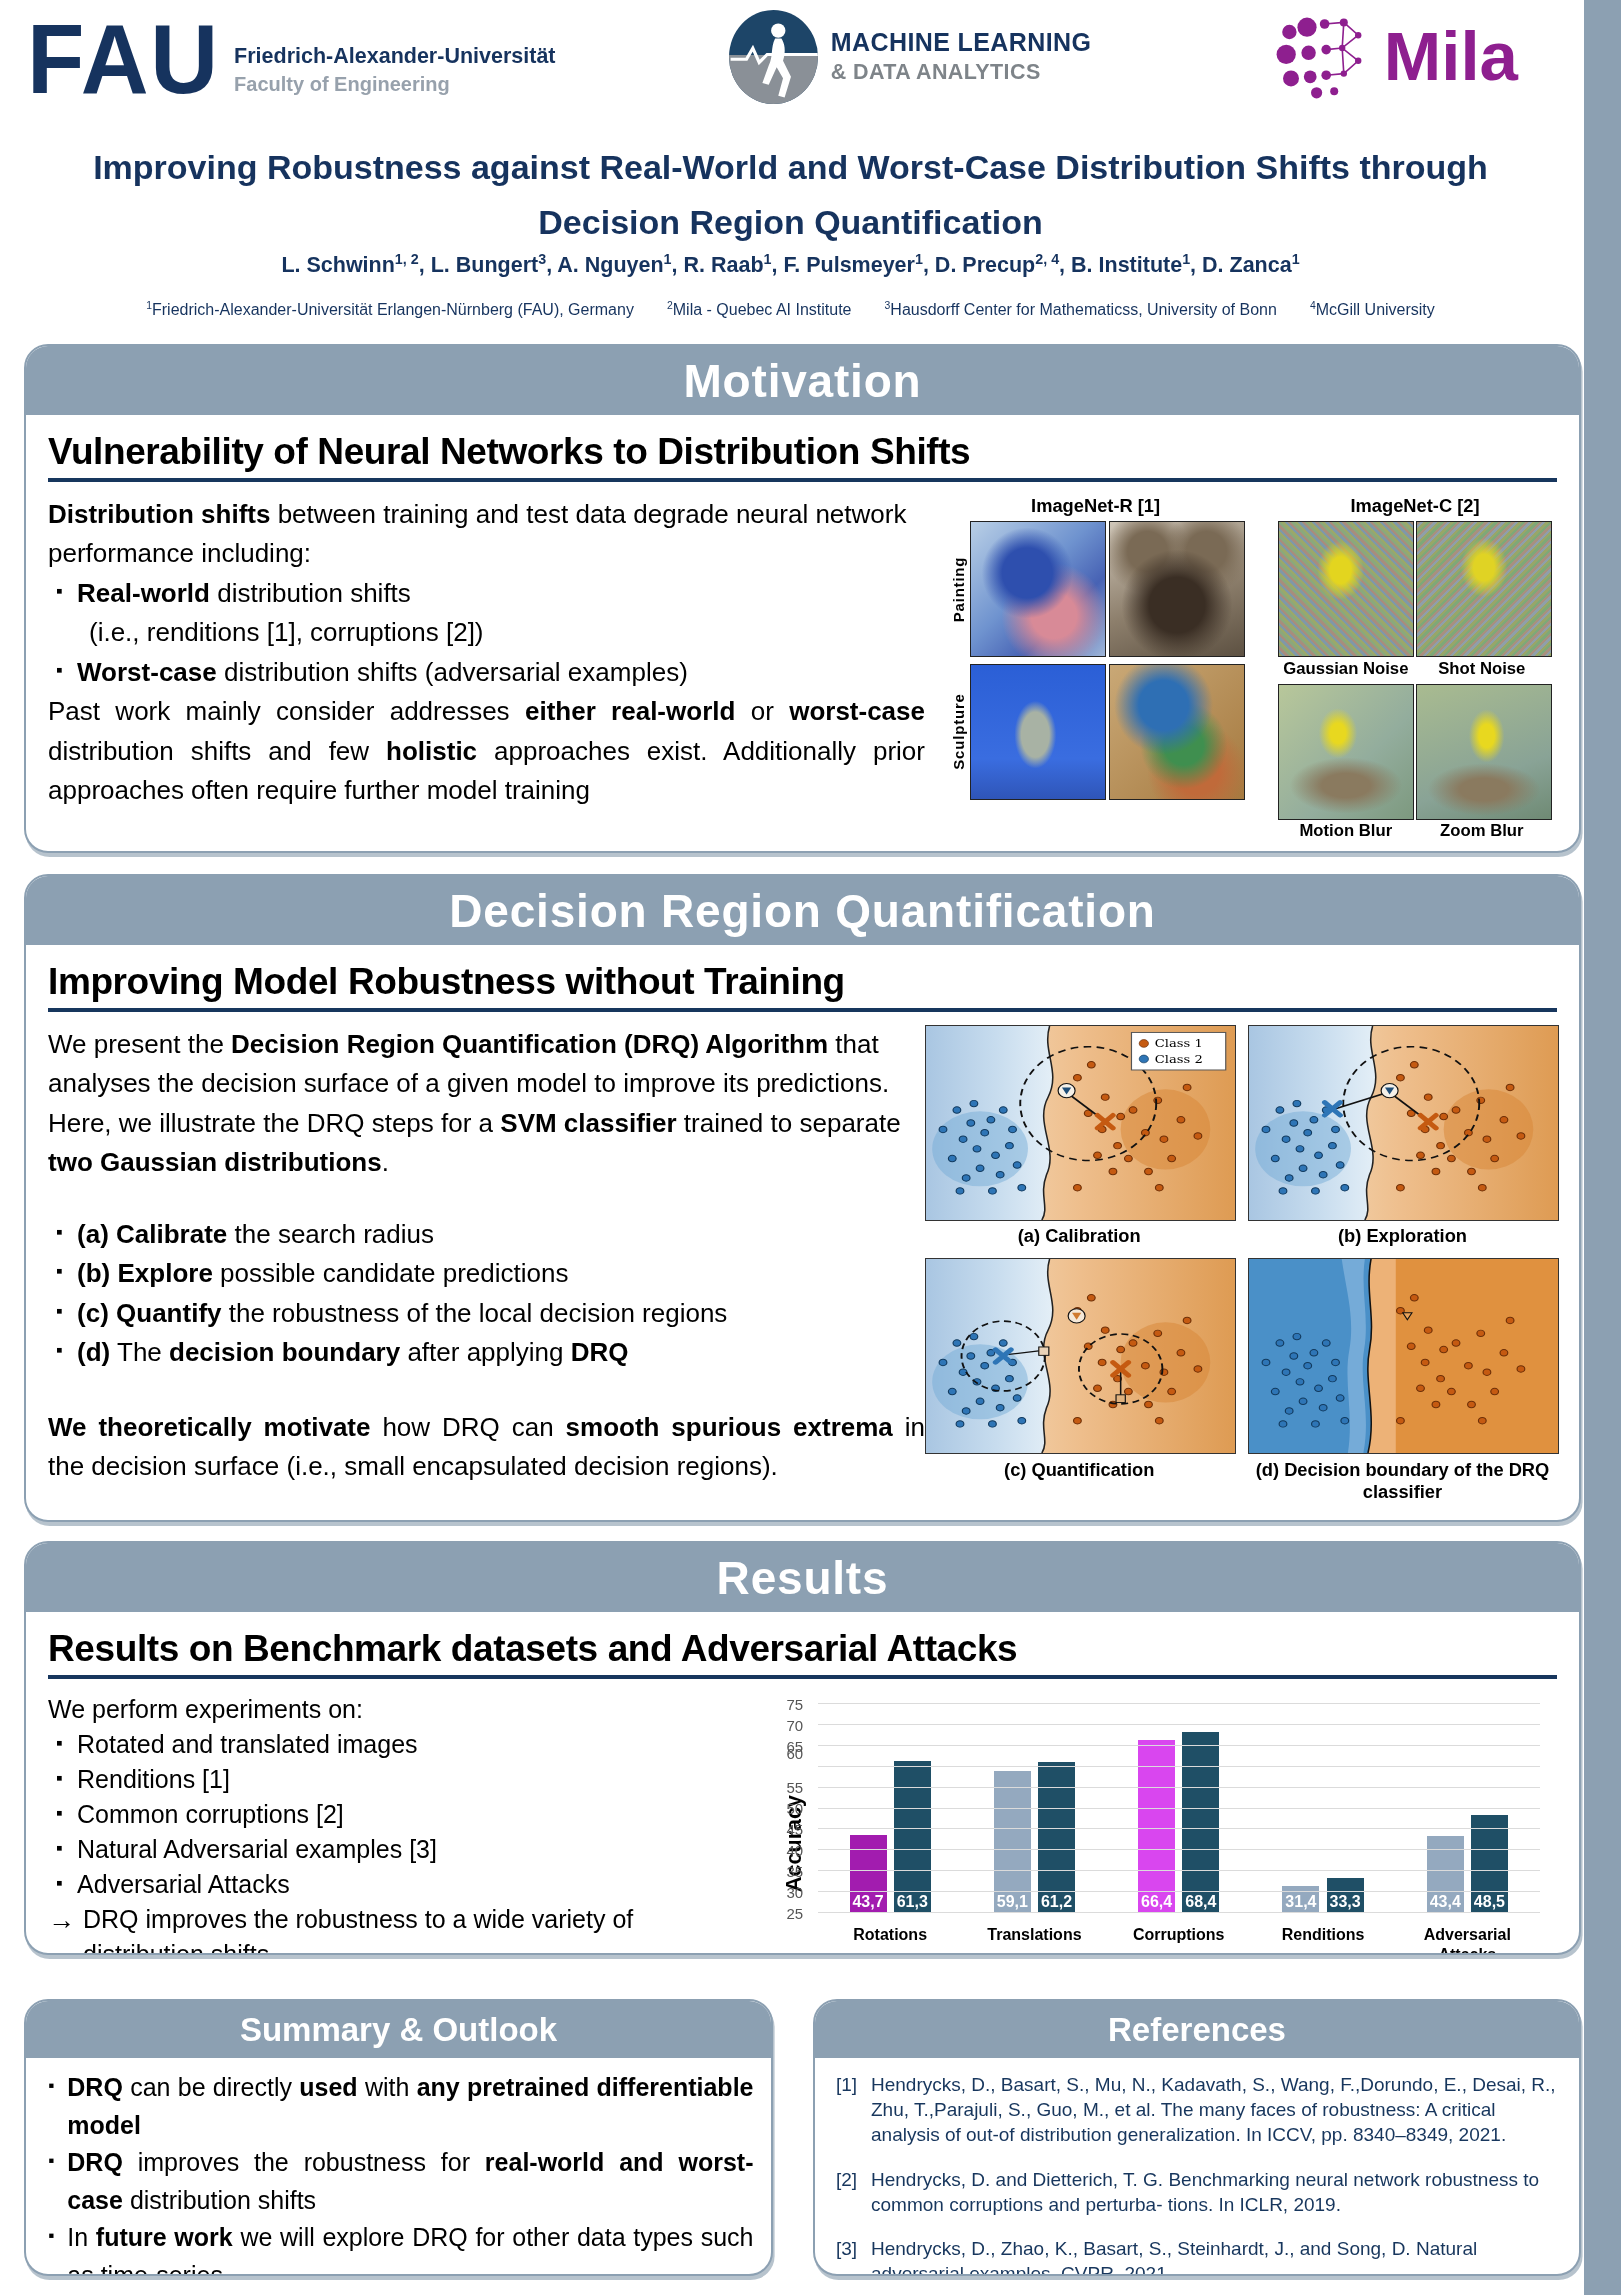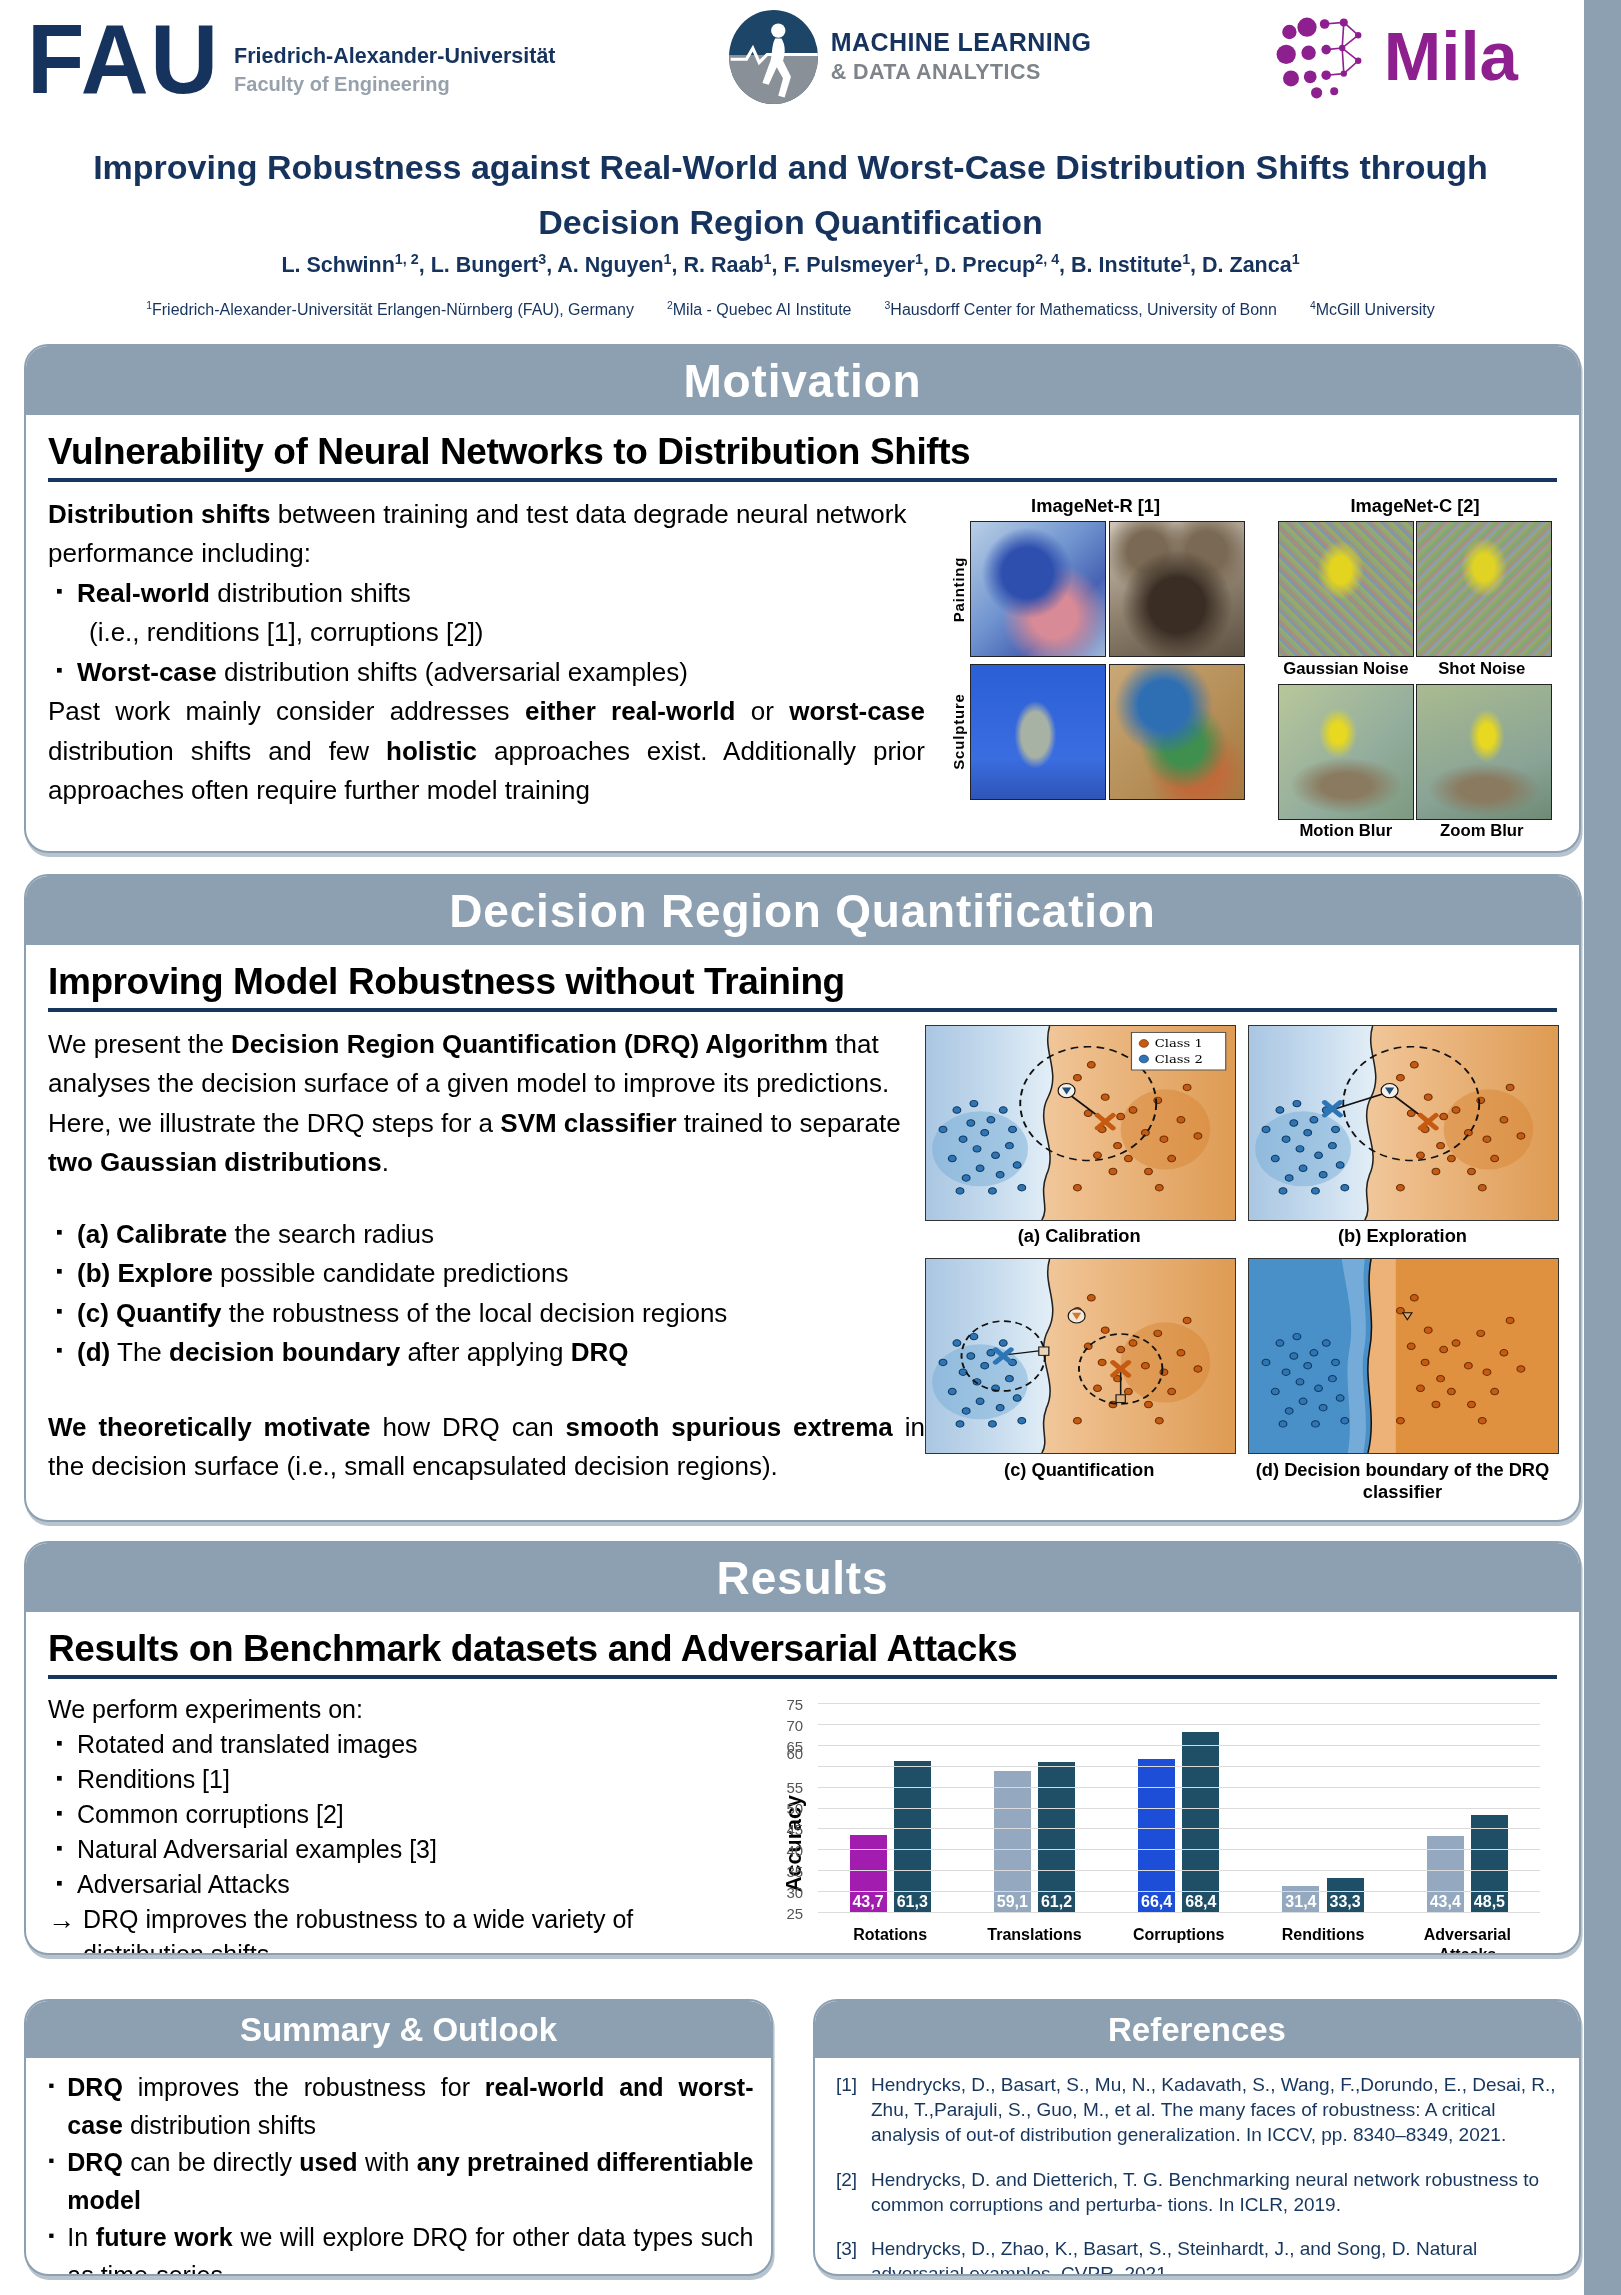--- a/index.html
+++ b/index.html
@@ -509,21 +509,21 @@
                 </div>
                 <div class="bar-group">
                   <div class="bar" style="background: rgb(148, 169, 191); height: 142px;">
                     <span class="bar-label">59,1</span>
                   </div>
                   <div class="bar" style="background: rgb(31, 79, 102); height: 151px;">
                     <span class="bar-label">61,2</span>
                   </div>
                 </div>
                 <div class="bar-group">
-                  <div class="bar" style="background: #1d4ed8; height: 154px;">
+                  <div class="bar" style="background: #d946ef; height: 173px;">
                     <span class="bar-label">66,4</span>
                   </div>
                   <div class="bar" style="background: rgb(31, 79, 102); height: 181px;">
                     <span class="bar-label">68,4</span>
                   </div>
                 </div>
                 <div class="bar-group">
                   <div class="bar" style="background: rgb(148, 169, 191); height: 27px;">
                     <span class="bar-label">31,4</span>
                   </div>
@@ -563,24 +563,24 @@
         </div>
       </div>
     </div>
   </div>
 </div>
 
 <div class="box" style="left:24px;top:1999px;width:745px;height:273px;">
   <div class="band small">Summary &amp; Outlook</div>
   <div class="box-content" style="padding:11px 17.5px;">
     <div class="sum-blt">
+        <span><span style="font-weight: bold;">DRQ</span><span> can be directly </span><span style="font-weight: bold;">used</span><span> with </span><span style="font-weight: bold;">any pretrained differentiable model</span></span>
+      </div>
+    <div class="sum-blt">
         <span><span style="font-weight: bold;">DRQ</span><span> improves the robustness for </span><span style="font-weight: bold;">real-world and worst-case</span><span> distribution shifts</span></span>
-      </div>
-    <div class="sum-blt">
-        <span><span style="font-weight: bold;">DRQ</span><span> can be directly </span><span style="font-weight: bold;">used</span><span> with </span><span style="font-weight: bold;">any pretrained differentiable model</span></span>
       </div>
     <div class="sum-blt">
         <span><span>In </span><span style="font-weight: bold;">future work</span><span> we will explore DRQ for other data types such as time-series</span></span>
       </div>
   </div>
 </div>
 
 <div class="box" style="left:813px;top:1999px;width:764px;height:273px;">
   <div class="band small">References</div>
   <div class="box-content refs" style="padding:14.3px 21px;">

